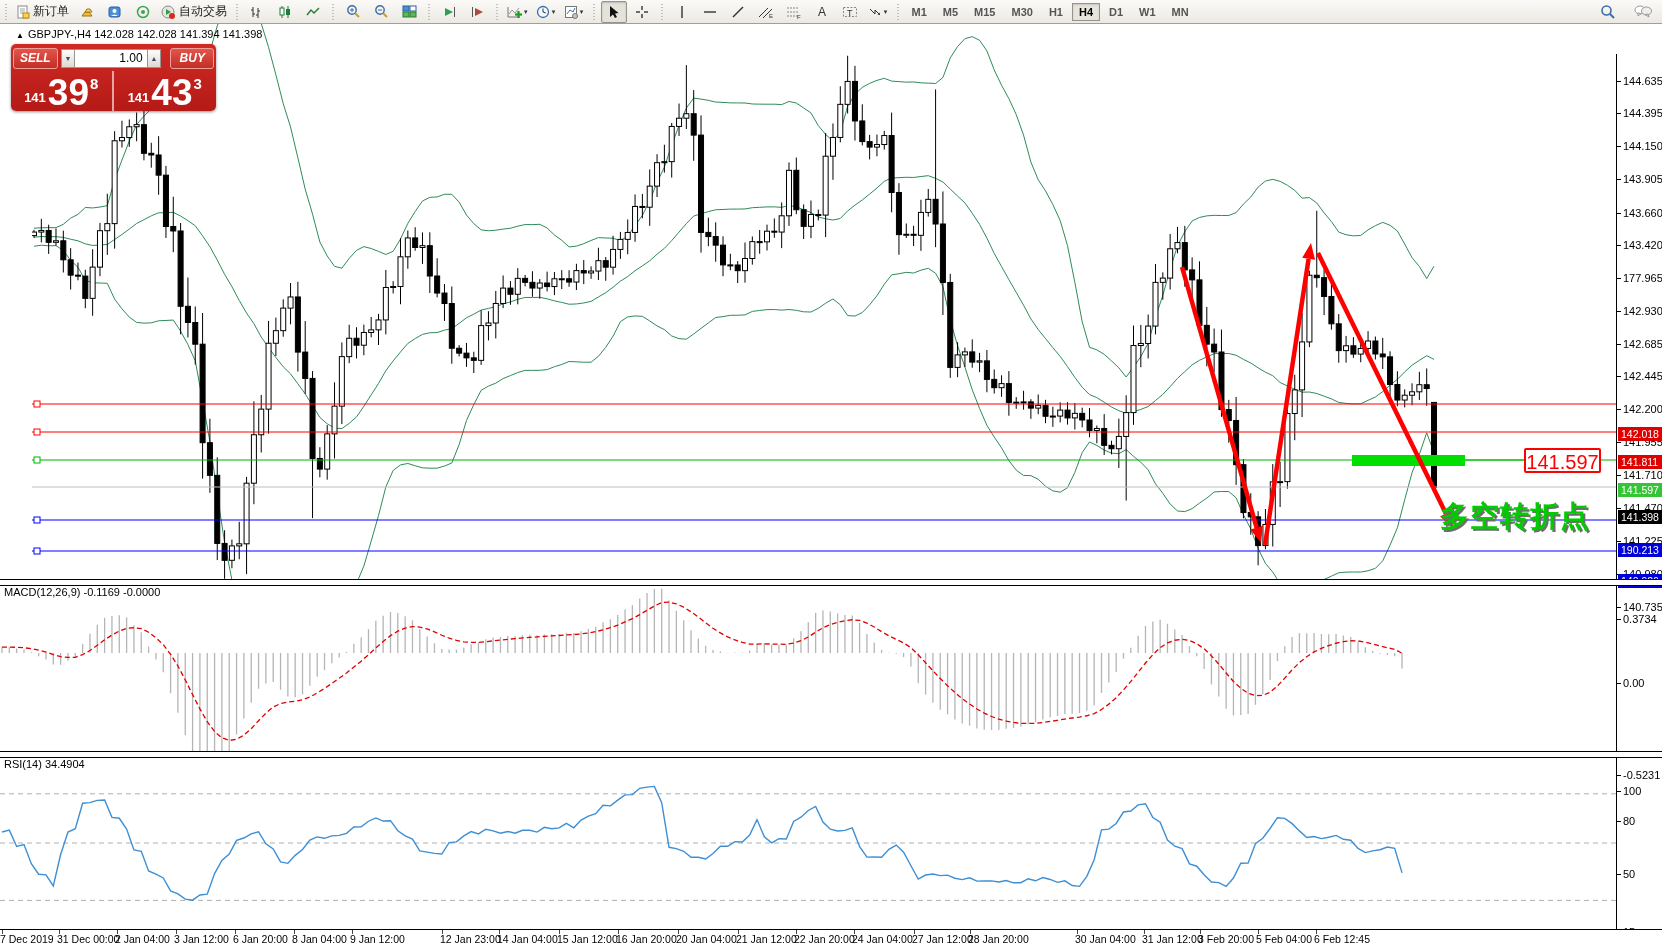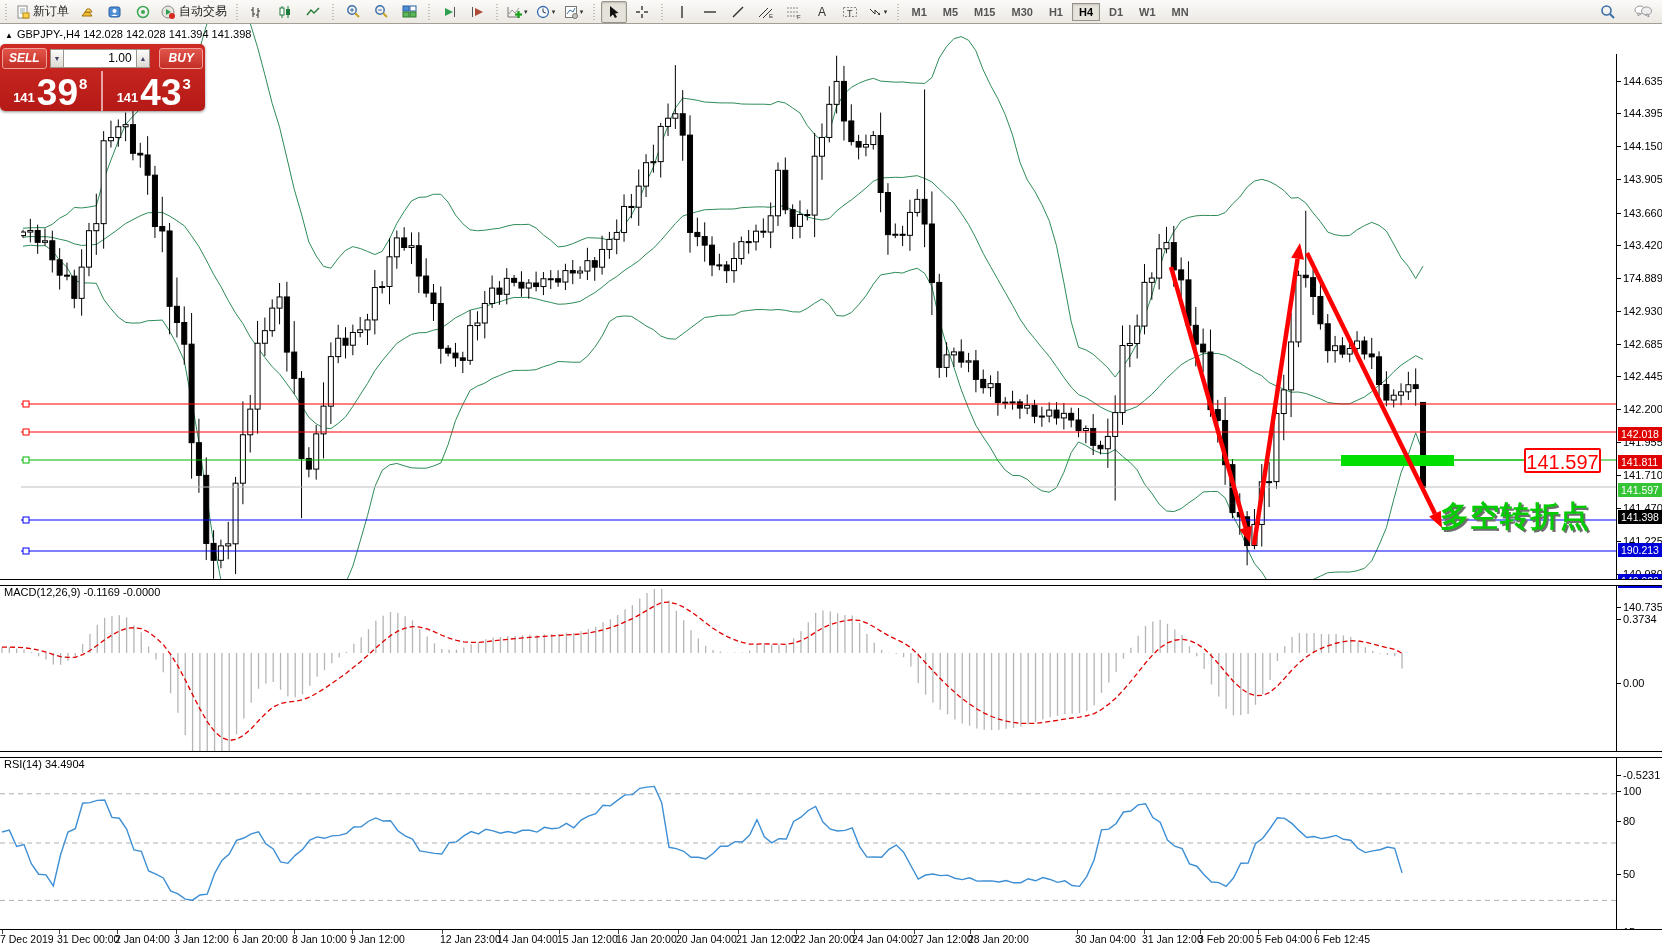--- a/index.html
+++ b/index.html
@@ -15,21 +15,21 @@
   .tbtn{height:20px;min-width:20px;display:inline-flex;align-items:center;justify-content:center;
     padding:0 2px;margin:0 1px;border:1px solid rgba(0,0,0,0);border-radius:2px;flex:none;}
   .tbtn.act{background:#e5e2d9;border-color:#99948b;box-shadow:inset 0 1px 2px rgba(0,0,0,.18);}
   .tlbl{margin-left:3px;white-space:nowrap;}
   .dd{font-size:7px;margin-left:2px;color:#333;}
   .tf{padding:2px 6px;margin:0 1px;color:#555;font-size:11px;font-weight:bold;
       border:1px solid rgba(0,0,0,0);flex:none;}
   .tf.act{background:#e7e4dc;border-color:#98938a;color:#000;box-shadow:inset 0 1px 2px rgba(0,0,0,.15);}
   #tb-right{position:absolute;right:5px;top:1px;display:flex;gap:7px;align-items:center;height:21px;}
   
-  #main-pane{position:absolute;left:0;top:24px;width:1616px;height:555px;background:#fff;padding-left:21px;}
+  #main-pane{position:absolute;left:11px;top:24px;width:1616px;height:555px;background:#fff;padding-left:21px;}
   #macd-pane{position:absolute;left:0;top:584px;width:1616px;height:167px;background:#fff;}
   #rsi-pane{position:absolute;left:0;top:756px;width:1616px;height:172px;background:#fff;}
   .splitter{position:absolute;left:0;width:1662px;height:5px;background:#fff;
     border-top:1px solid #000;border-bottom:1px solid #000;z-index:8;}
   #split1{top:579px;} #split2{top:751px;}
   #axis-col{position:absolute;left:1616px;top:24px;width:46px;height:905px;
     border-left:1px solid #000;background:#fff;z-index:6;margin-top:30px;}
   .ytick{position:absolute;left:0;width:4px;height:1px;background:#000;}
   .ylab{position:absolute;left:6px;font-size:11px;color:#000;white-space:nowrap;}
   .badge{position:absolute;left:1px;width:44px;height:14px;line-height:14px;
@@ -1012,21 +1012,21 @@
     <div class="ylab" style="top:53px">144.395</div>
     <div class="ytick" style="top:92px"></div>
     <div class="ylab" style="top:86px">144.150</div>
     <div class="ytick" style="top:125px"></div>
     <div class="ylab" style="top:119px">143.905</div>
     <div class="ytick" style="top:159px"></div>
     <div class="ylab" style="top:153px">143.660</div>
     <div class="ytick" style="top:191px"></div>
     <div class="ylab" style="top:185px">143.420</div>
     <div class="ytick" style="top:224px"></div>
-    <div class="ylab" style="top:218px">174.889</div>
+    <div class="ylab" style="top:218px">177.965</div>
     <div class="ytick" style="top:257px"></div>
     <div class="ylab" style="top:251px">142.930</div>
     <div class="ytick" style="top:290px"></div>
     <div class="ylab" style="top:284px">142.685</div>
     <div class="ytick" style="top:322px"></div>
     <div class="ylab" style="top:316px">142.445</div>
     <div class="ytick" style="top:355px"></div>
     <div class="ylab" style="top:349px">142.200</div>
     <div class="ytick" style="top:388px"></div>
     <div class="ylab" style="top:382px">141.955</div>
@@ -1068,21 +1068,21 @@
     <div class="xlab" style="left:0px">7 Dec 2019</div>
     <div class="xtick" style="left:59px"></div>
     <div class="xlab" style="left:57px">31 Dec 00:00</div>
     <div class="xtick" style="left:117px"></div>
     <div class="xlab" style="left:115px">2 Jan 04:00</div>
     <div class="xtick" style="left:176px"></div>
     <div class="xlab" style="left:174px">3 Jan 12:00</div>
     <div class="xtick" style="left:235px"></div>
     <div class="xlab" style="left:233px">6 Jan 20:00</div>
     <div class="xtick" style="left:294px"></div>
-    <div class="xlab" style="left:292px">8 Jan 10:00</div>
+    <div class="xlab" style="left:292px">8 Jan 04:00</div>
     <div class="xtick" style="left:352px"></div>
     <div class="xlab" style="left:350px">9 Jan 12:00</div>
     <div class="xtick" style="left:442px"></div>
     <div class="xlab" style="left:440px">12 Jan 23:00</div>
     <div class="xtick" style="left:499px"></div>
     <div class="xlab" style="left:497px">14 Jan 04:00</div>
     <div class="xtick" style="left:559px"></div>
     <div class="xlab" style="left:557px">15 Jan 12:00</div>
     <div class="xtick" style="left:618px"></div>
     <div class="xlab" style="left:616px">16 Jan 20:00</div>

